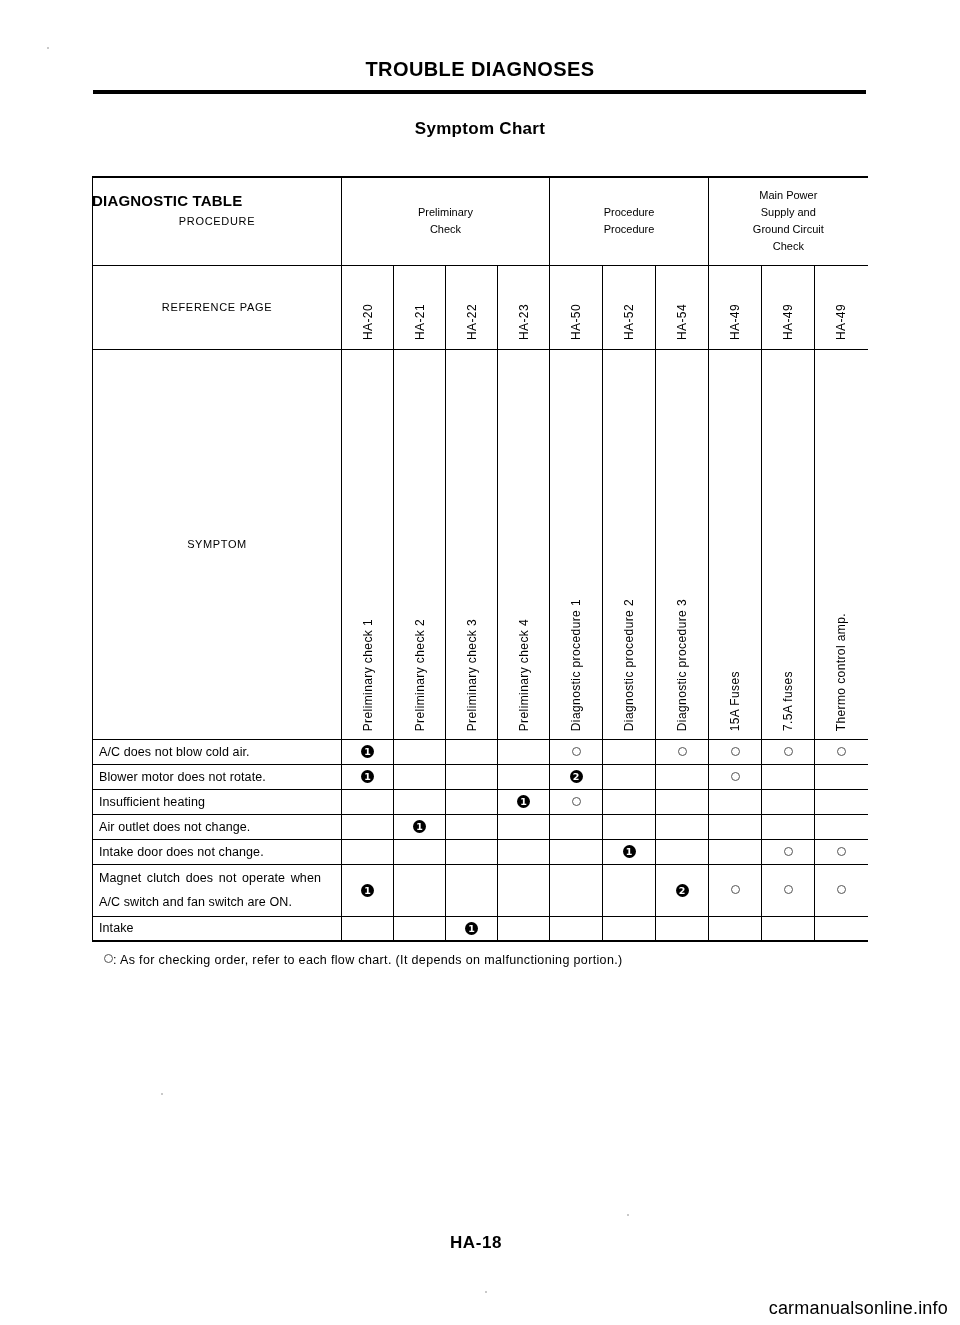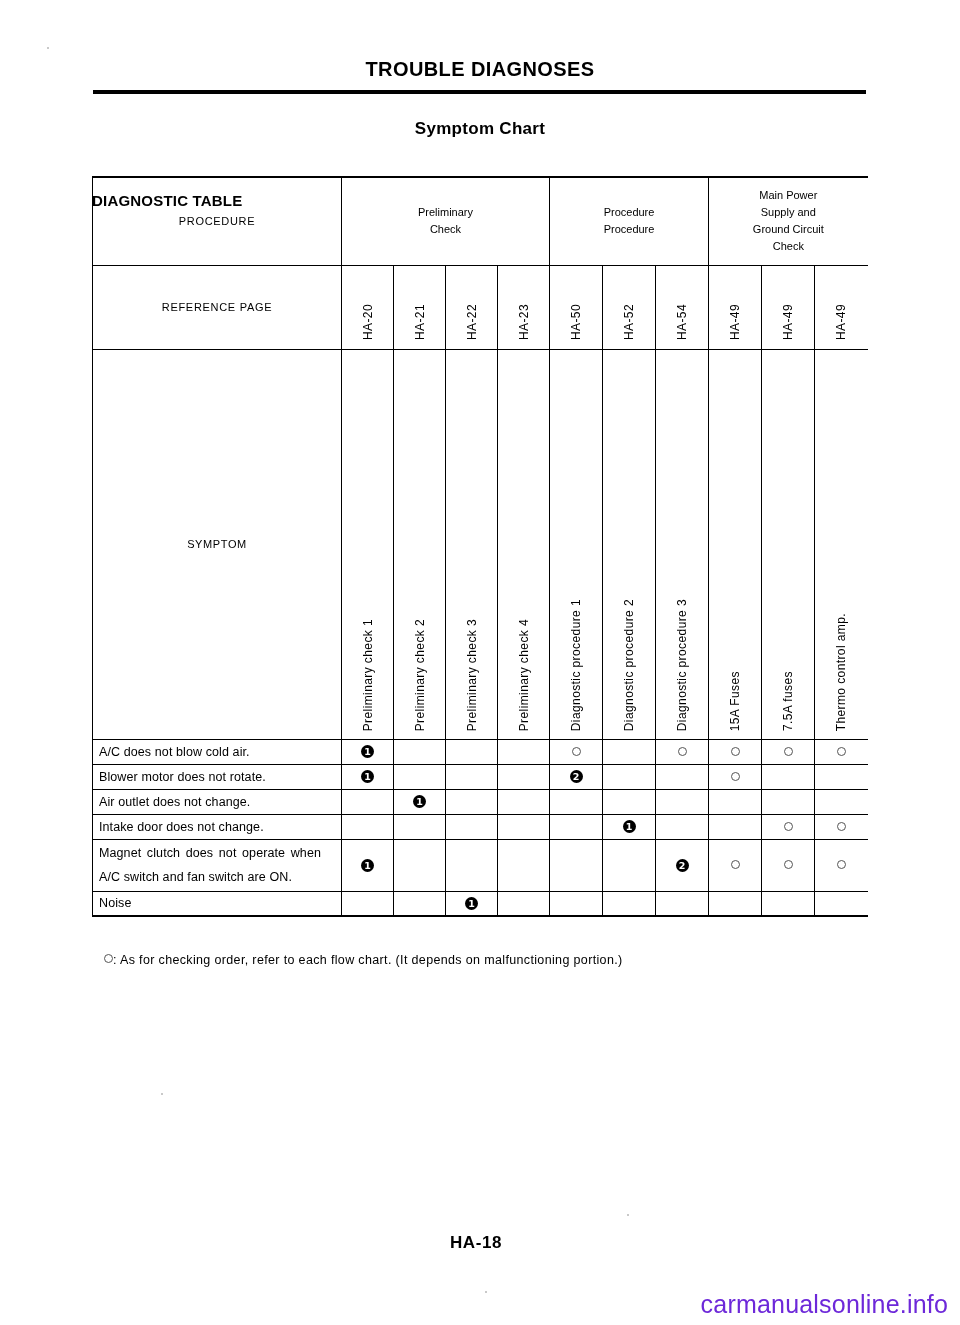--- a/index.html
+++ b/index.html
@@ -179,22 +179,22 @@
     position: absolute;
     left: 0; top: 1233px; width: 952px;
     text-align: center;
     font-size: 17px;
     font-weight: bold;
     letter-spacing: 0.6px;
   }
   .watermark {
     position: absolute;
     right: 12px; bottom: 6px;
-    font-size: 25px;
-    color: #6d28d9;
+    font-size: 18px;
+    color: #000000;
     letter-spacing: 0.2px;
   }
   .speck {
     position: absolute;
     background: #c9c9c9;
     width: 2px; height: 2px;
   }
 </style>
 </head>
 <body>
@@ -291,20 +291,33 @@
             <td></td>
             <td></td>
             <td><span class="mk-num">2</span></td>
             <td></td>
             <td></td>
             <td><span class="mk-circle"></span></td>
             <td></td>
             <td></td>
           </tr>
           <tr class="drow">
+            <td class="left-col sym"><span>Insufficient heating</span></td>
+            <td></td>
+            <td></td>
+            <td></td>
+            <td><span class="mk-num">1</span></td>
+            <td><span class="mk-circle"></span></td>
+            <td></td>
+            <td></td>
+            <td></td>
+            <td></td>
+            <td></td>
+          </tr>
+          <tr class="drow">
             <td class="left-col sym"><span>Air outlet does not change.</span></td>
             <td></td>
             <td><span class="mk-num">1</span></td>
             <td></td>
             <td></td>
             <td></td>
             <td></td>
             <td></td>
             <td></td>
             <td></td>
@@ -335,21 +348,21 @@
             <td></td>
             <td></td>
             <td></td>
             <td></td>
             <td><span class="mk-num">2</span></td>
             <td><span class="mk-circle"></span></td>
             <td><span class="mk-circle"></span></td>
             <td><span class="mk-circle"></span></td>
           </tr>
           <tr class="drow">
-            <td class="left-col sym"><span>Noise</span></td>
+            <td class="left-col sym"><span>Intake</span></td>
             <td></td>
             <td></td>
             <td><span class="mk-num">1</span></td>
             <td></td>
             <td></td>
             <td></td>
             <td></td>
             <td></td>
             <td></td>
             <td></td>

